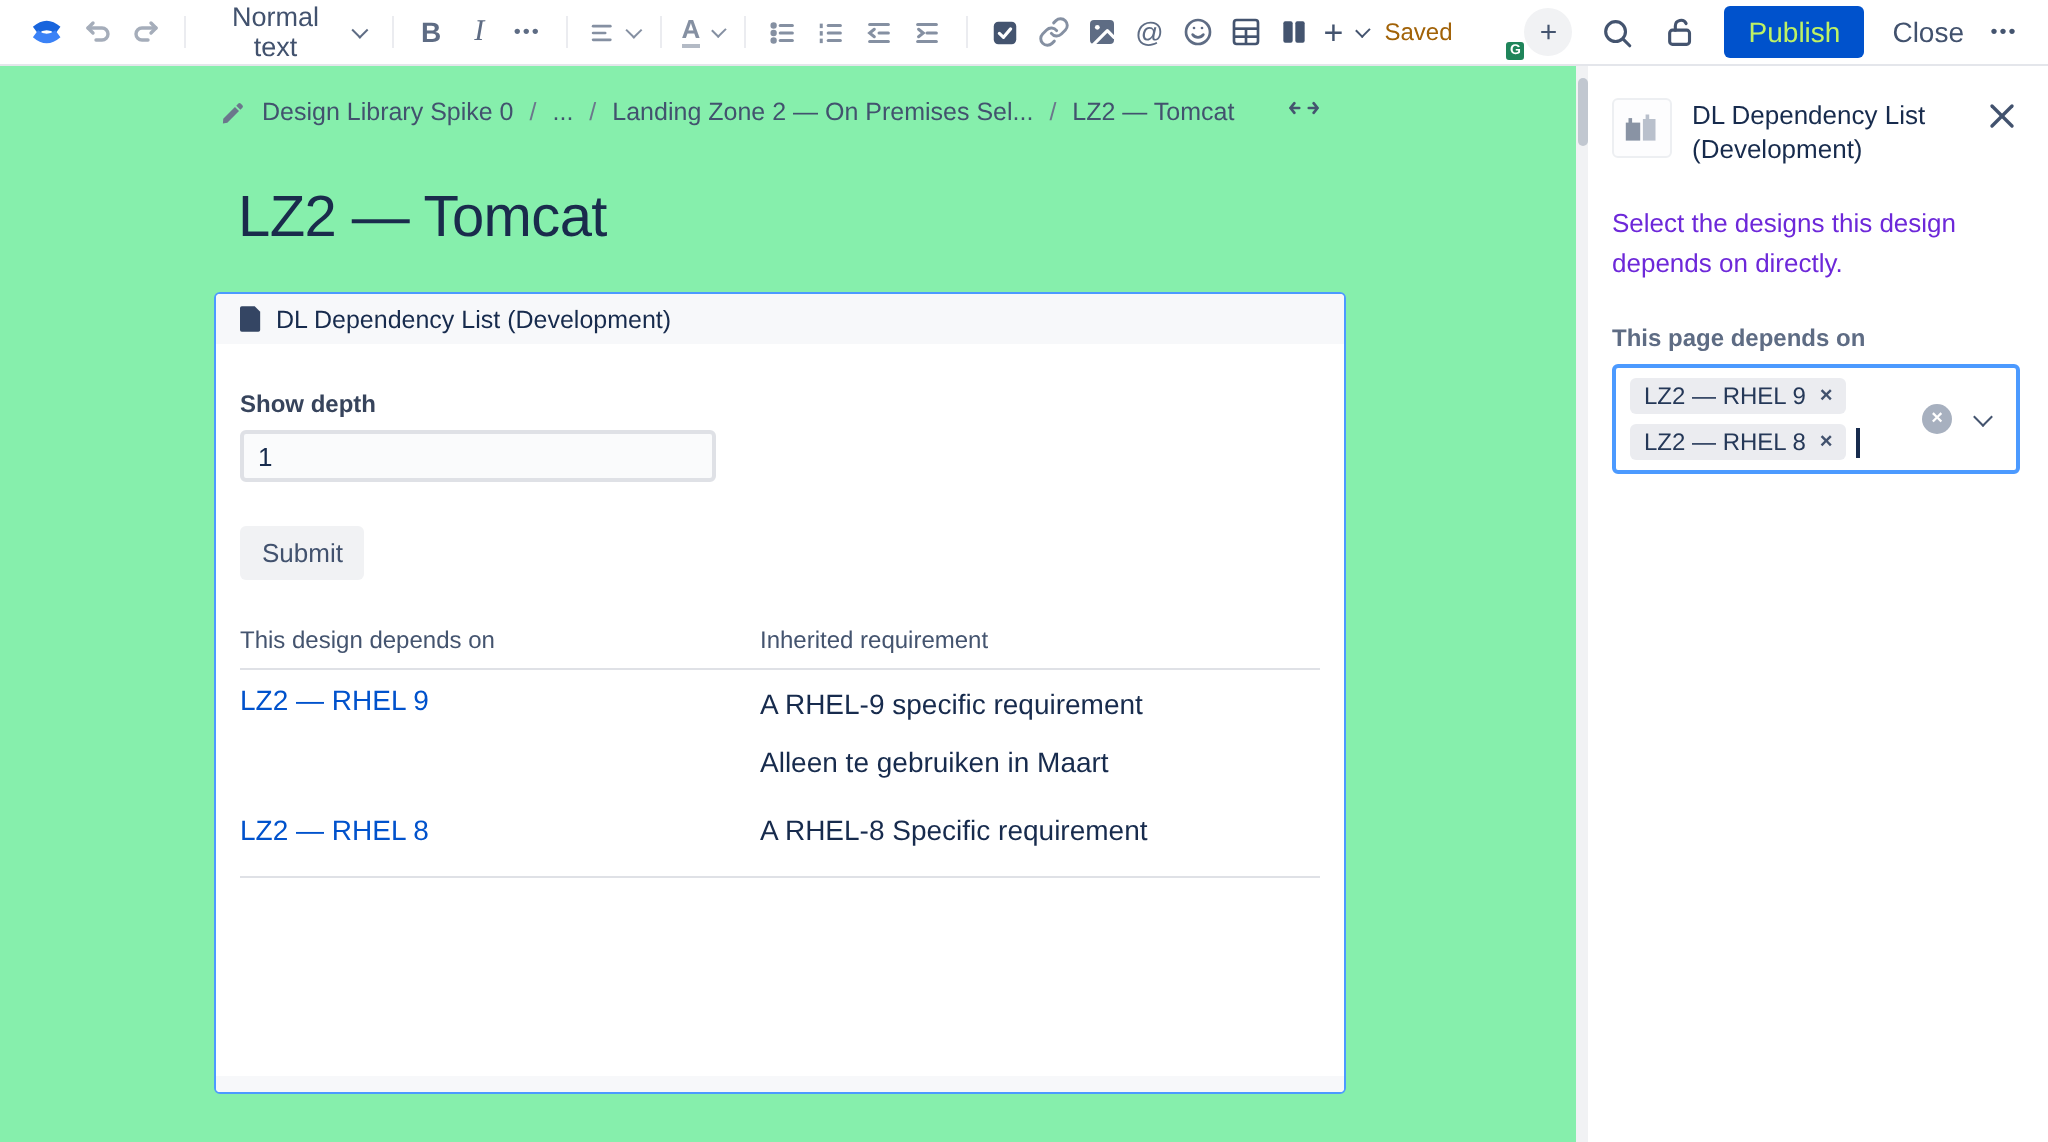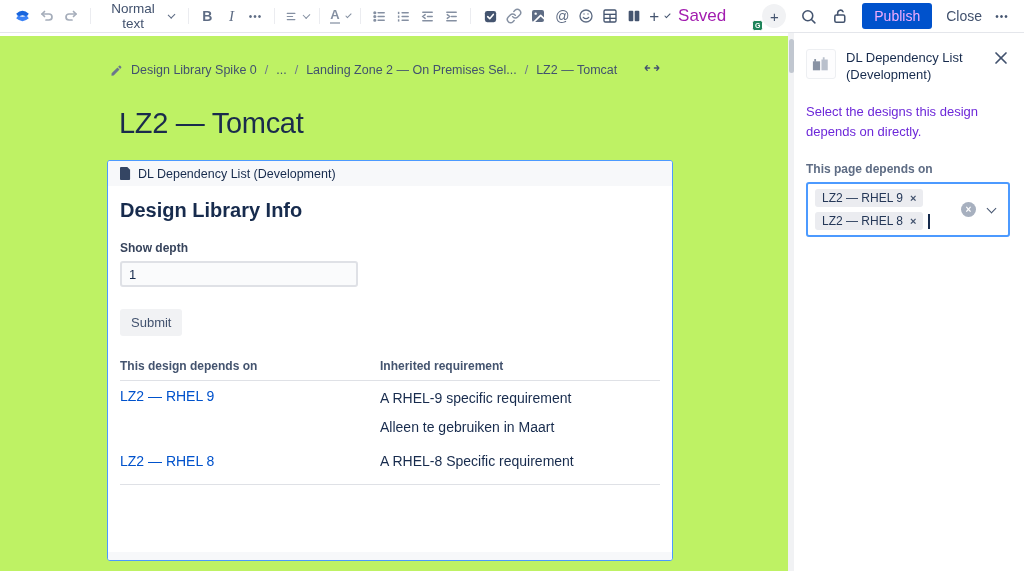--- a/index.html
+++ b/index.html
@@ -14,36 +14,36 @@
     min-width:24px; padding:0 3px; border-radius:3px; color:#5E6C84; font-size:14px; }
   .tb-btn svg { display:block; }
   .tb-sep { width:1px; height:16px; background:#EBECF0; margin:0 7px; }
   .tb-text { font-size:13.5px; color:#42526E; }
   .chev { width:6px; height:6px; border-right:1.6px solid #5E6C84; border-bottom:1.6px solid #5E6C84;
     transform:rotate(45deg); margin:-3px 0 0 7px; display:inline-block; }
   .bold-glyph { font-weight:700; font-size:14px; color:#5E6C84; }
   .italic-glyph { font-style:italic; font-family:"Liberation Serif", serif; font-size:15px; color:#5E6C84; }
   .more-glyph { font-size:10px; letter-spacing:1px; color:#5E6C84; }
   .color-a { font-size:13px; font-weight:700; color:#5E6C84; border-bottom:2.5px solid #97A0AF; line-height:1.1; }
-  .saved { font-size:17px; color:#a21caf; margin:0 10px 0 6px; }
+  .saved { font-size:12px; color:#a16207; margin:0 10px 0 6px; }
   .avatar-wrap { position:relative; width:24px; height:24px; }
   .avatar { width:24px; height:24px; border-radius:50%;
     background:radial-gradient(circle at 35% 30%, #F1F2F4 20%, #B9C2CE 60%, #8D99A9 100%); }
   .avatar-badge { position:absolute; right:-3px; bottom:-3px; width:11px; height:11px;
     background:#1F845A; border-radius:2.5px; border:1.5px solid #fff; color:#fff; font-size:7px;
     font-weight:700; display:flex; align-items:center; justify-content:center; }
   .add-people { width:24px; height:24px; border-radius:50%; background:#F1F2F4; color:#44546F;
     font-size:15px; display:flex; align-items:center; justify-content:center; margin-left:2px; }
-  .publish { height:26px; padding:0 12px; background:#0052CC; color:#f0abfc; border-radius:3px;
+  .publish { height:26px; padding:0 12px; background:#0052CC; color:#bef264; border-radius:3px;
     font-size:14px; font-weight:500; margin:0 6px 0 10px; }
   .close-btn { font-size:14px; color:#42526E; padding:0 8px; }
   .right-group { margin-left:auto; display:flex; align-items:center; }
 
   
-  .editor { position:absolute; left:0; top:36px; width:948px; bottom:0; background:#bef264; }
+  .editor { position:absolute; left:0; top:22px; width:948px; bottom:0; background:#86efac; }
   .breadcrumb { position:absolute; left:110px; top:27px; display:flex; align-items:center;
     gap:8px; font-size:12.5px; color:#42526E; }
   .crumb { color:#42526E; }
   .crumb-sep { color:#6B778C; }
   .width-toggle { position:absolute; left:644px; top:26px; color:#44546F; }
   .page-title { position:absolute; left:119px; top:71px; font-size:29px; font-weight:500;
     color:#1A2B4C; letter-spacing:-0.3px; }
 
   
   .macro { position:absolute; left:107px; top:124px; width:566px; height:401px;
@@ -51,21 +51,21 @@
   .macro-head { height:25px; background:#F7F8FA; display:flex; align-items:center; gap:7px;
     padding:0 12px; font-size:12.5px; color:#172B4D; border-radius:2px 2px 0 0; }
   .macro-body { padding:4px 12px 0; }
   .macro-h1 { font-size:20px; font-weight:700; color:#172B4D; margin-top:9px; }
   .depth-label { margin-top:19px; font-size:12px; font-weight:700; color:#37445C; }
   .depth-input { display:block; margin-top:6px; width:238px; height:26px; border:2px solid #DFE1E6;
     background:#FAFBFC; border-radius:3px; font-size:13px; color:#172B4D; padding:0 7px;
     font-family:inherit; }
   .submit-btn { margin-top:22px; padding:6px 11px; background:#F1F2F4; border-radius:3px;
     font-size:13px; font-weight:500; color:#42526E; }
-  .thead { margin-top:23px; display:flex; font-size:12px; font-weight:700; color:#44546F; }
+  .thead { margin-top:23px; display:flex; font-size:12px; font-weight:400; color:#44546F; }
   .th1 { width:260px; }
   .th2 { flex:1; }
   .rule { height:1px; background:#DFE1E6; margin-top:7px; }
   .trow { display:flex; align-items:center; padding:7px 0 6px; }
   .trow.top { align-items:flex-start; }
   .cell-design { width:260px; padding-right:16px; font-size:14px; color:#0052CC; }
   .cell-design a { color:#0052CC; text-decoration:none; }
   .cell-req { flex:1; font-size:14px; color:#172B4D; line-height:1.45; }
   .cell-req p + p { margin-top:9px; }
   .macro-foot { position:absolute; left:0; right:0; bottom:0; height:8px; background:#F7F8FA;
@@ -289,21 +289,20 @@
   <h1 class="page-title">LZ2 — Tomcat</h1>
 
   <div class="macro">
     <div class="macro-head">
       <svg width="11" height="13" viewBox="0 0 12 14">
         <path d="M1 0 h7 l3 3 v10 a1 1 0 0 1 -1 1 H1 a1 1 0 0 1 -1 -1 V1 a1 1 0 0 1 1 -1 Z" fill="#344563"></path>
       </svg>
       <span>DL Dependency List (Development)</span>
     </div>
     <div class="macro-body">
-      <div class="macro-h1">Design Library Info</div>
 
       <div class="depth-label">Show depth</div>
       <input class="depth-input" type="text" value="1" style="">
 
       <button class="submit-btn">Submit</button>
 
       <div class="thead">
         <span class="th1">This design depends on</span>
         <span class="th2">Inherited requirement</span>
       </div>

